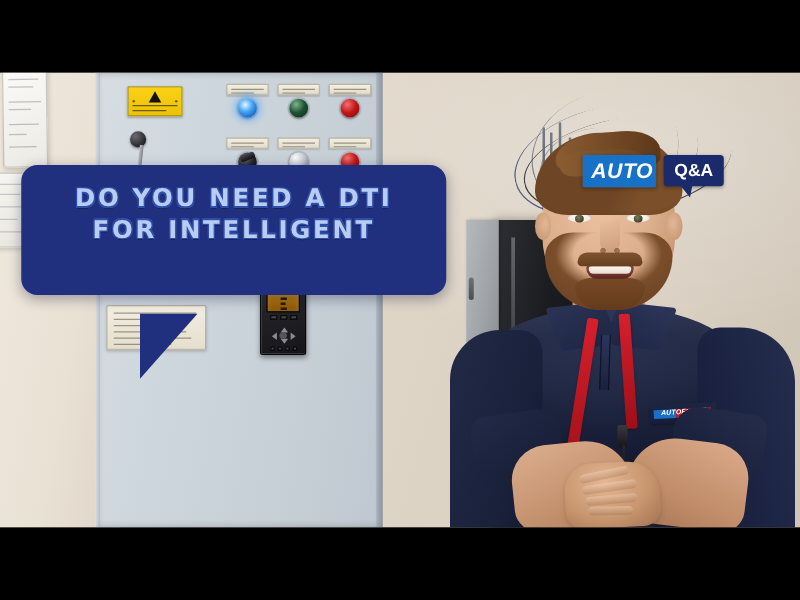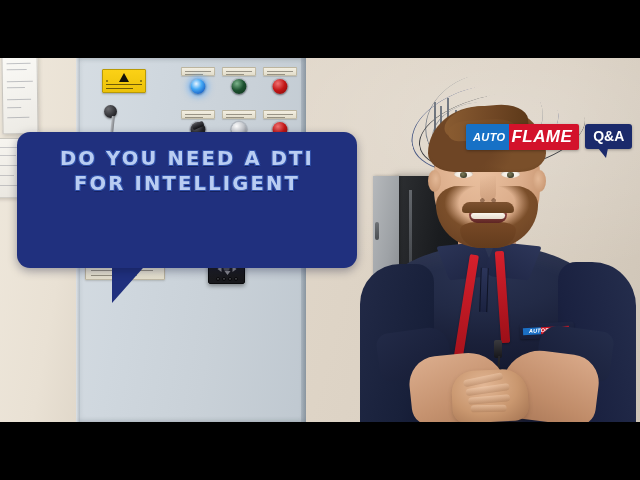--- a/index.html
+++ b/index.html
@@ -595,21 +595,21 @@
   #logo-main{
     display:flex; align-items:stretch;
     border-radius:2px; overflow:hidden;
     box-shadow:0 1px 3px rgba(0,0,0,.3);
     transform:skewX(0deg);
   }
   #logo-auto{
     background:#1771c6;
     color:#fff;
     font-weight:bold; font-style:italic;
-    font-size:11px; letter-spacing:.4px;
+    font-size:17px; letter-spacing:.4px;
     padding:3px 3px 3px 7px;
     line-height:20px;
   }
   #logo-flame{
     background:#d3122b;
     color:#fff;
     font-weight:bold; font-style:italic;
     font-size:17px; letter-spacing:.4px;
     padding:3px 7px 3px 3px;
     line-height:20px;
@@ -627,21 +627,21 @@
   #qa-tail{
     position:absolute; left:13px; bottom:-9px;
     width:0; height:0;
     border-left:8px solid transparent;
     border-right:2px solid transparent;
     border-top:10px solid #1b2a6b;
   }
 
   
   #bubble{
-    position:absolute; left:17px; top:74px; width:340px; height:136px;
+    position:absolute; left:17px; top:74px; width:340px; height:104px;
     background:#20307e;
     border-radius:13px;
     z-index:45;
     box-shadow:0 3px 10px rgba(10,15,50,.35);
   }
   #bubble-tail{
     position:absolute; left:112px; top:193px; width:0; height:0;
     border-left:0px solid transparent;
     border-right:46px solid transparent;
     border-top:52px solid #20307e;
@@ -914,21 +914,20 @@
     <div id="bubble">
       <div id="bubble-text">
         <div>DO YOU NEED A DTI</div>
         <div>FOR INTELLIGENT</div>
       </div>
     </div>
 
     <div id="logo">
       <div id="logo-main">
         <span id="logo-auto">AUTO</span>
-        <span id="logo-flame">FLAME</span>
       </div>
       <div id="qa-badge">
         <span>Q&amp;A</span>
         <span id="qa-tail"></span>
       </div>
     </div>
 
   </div>
 
   <div class="bar" id="bar-top"></div>

